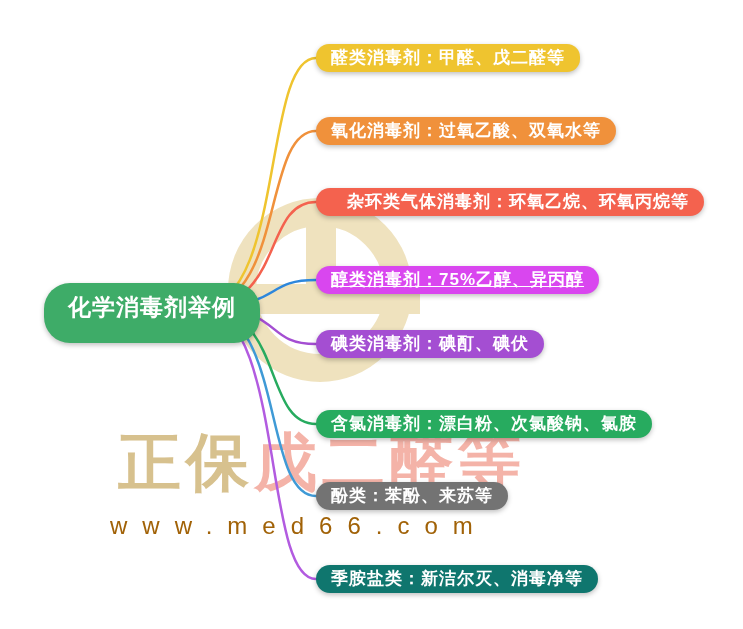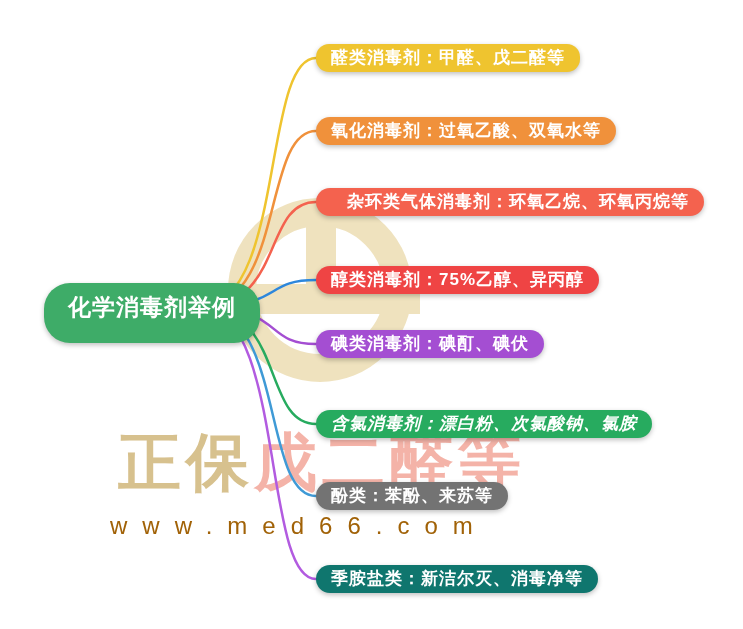--- a/index.html
+++ b/index.html
@@ -33,21 +33,21 @@
   }
   .branch{
     left:316px;height:28px;line-height:28px;padding:0 15px;
     border-radius:14px;font-size:17px;letter-spacing:1px;
   }
   .b0{top:44px;}
   .b1{top:117px;}
   .b2{top:188px;}
   .b3{top:266px;}
   .b4{top:330px;}
-  .b5{top:410px;font-style:italic;}
+  .b5{top:410px;}
   .b6{top:482px;}
   .b7{top:565px;}
 </style>
 </head>
 <body>
 
 <div class="canvas">
 
   <div class="wm-logo">
     <div class="wm-ring"></div>
@@ -66,19 +66,19 @@
     <path d="M200,307 C285,307 262,424 316,424" stroke="#27AB5F"></path>
     <path d="M200,307 C285,307 262,496 316,496" stroke="#3F9AD6"></path>
     <path d="M200,307 C285,307 262,579 316,579" stroke="#B25BE0"></path>
   </svg>
 
   <div class="node root" style="background-color: rgb(62, 172, 104);">化学消毒剂举例</div>
 
   <div class="node branch b0" style="background-color: rgb(239, 196, 47); border-radius: 13px;">醛类消毒剂：甲醛、戊二醛等</div>
   <div class="node branch b1" style="background-color: rgb(240, 145, 59);">氧化消毒剂：过氧乙酸、双氧水等</div>
   <div class="node branch b2" style="background-color: rgb(244, 98, 78); padding-left: 31px;">杂环类气体消毒剂：环氧乙烷、环氧丙烷等</div>
-  <div class="node branch b3" style="background-color: #ef4444;">醇类消毒剂：75%乙醇、异丙醇</div>
+  <div class="node branch b3" style="background-color: #d946ef; text-decoration: underline;">醇类消毒剂：75%乙醇、异丙醇</div>
   <div class="node branch b4" style="background-color: rgb(164, 78, 210);">碘类消毒剂：碘酊、碘伏</div>
   <div class="node branch b5" style="background-color: rgb(39, 171, 95);">含氯消毒剂：漂白粉、次氯酸钠、氯胺</div>
   <div class="node branch b6" style="background-color: #737373; text-align: right;">酚类：苯酚、来苏等</div>
   <div class="node branch b7" style="background-color: #0f766e;">季胺盐类：新洁尔灭、消毒净等</div>
 
 </div>
 
 </body></html>

